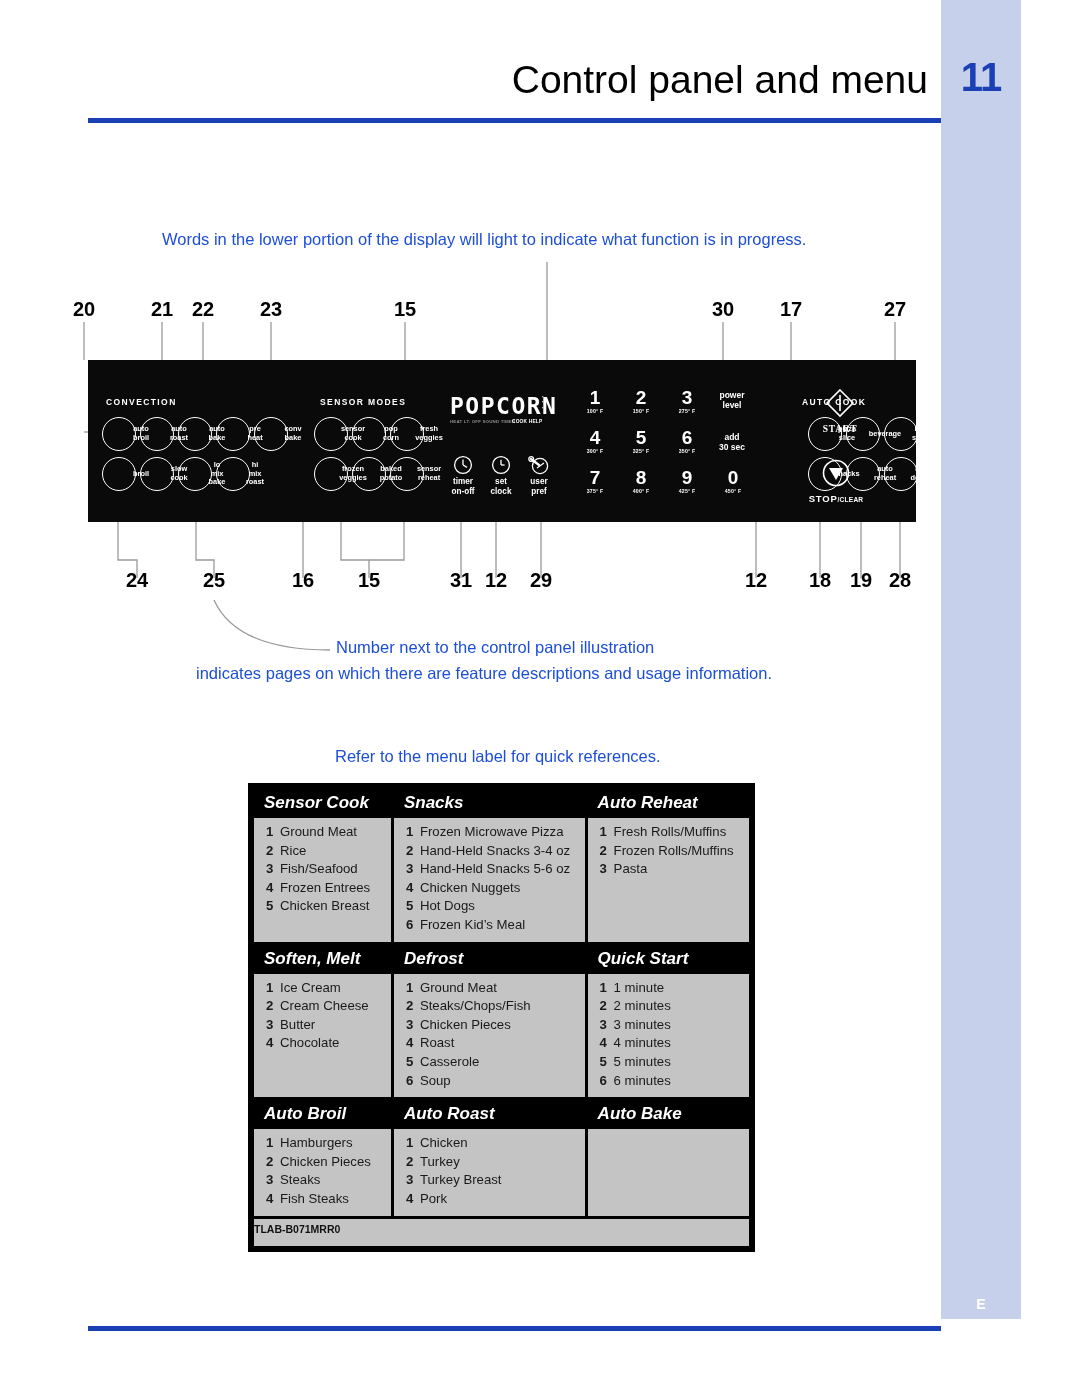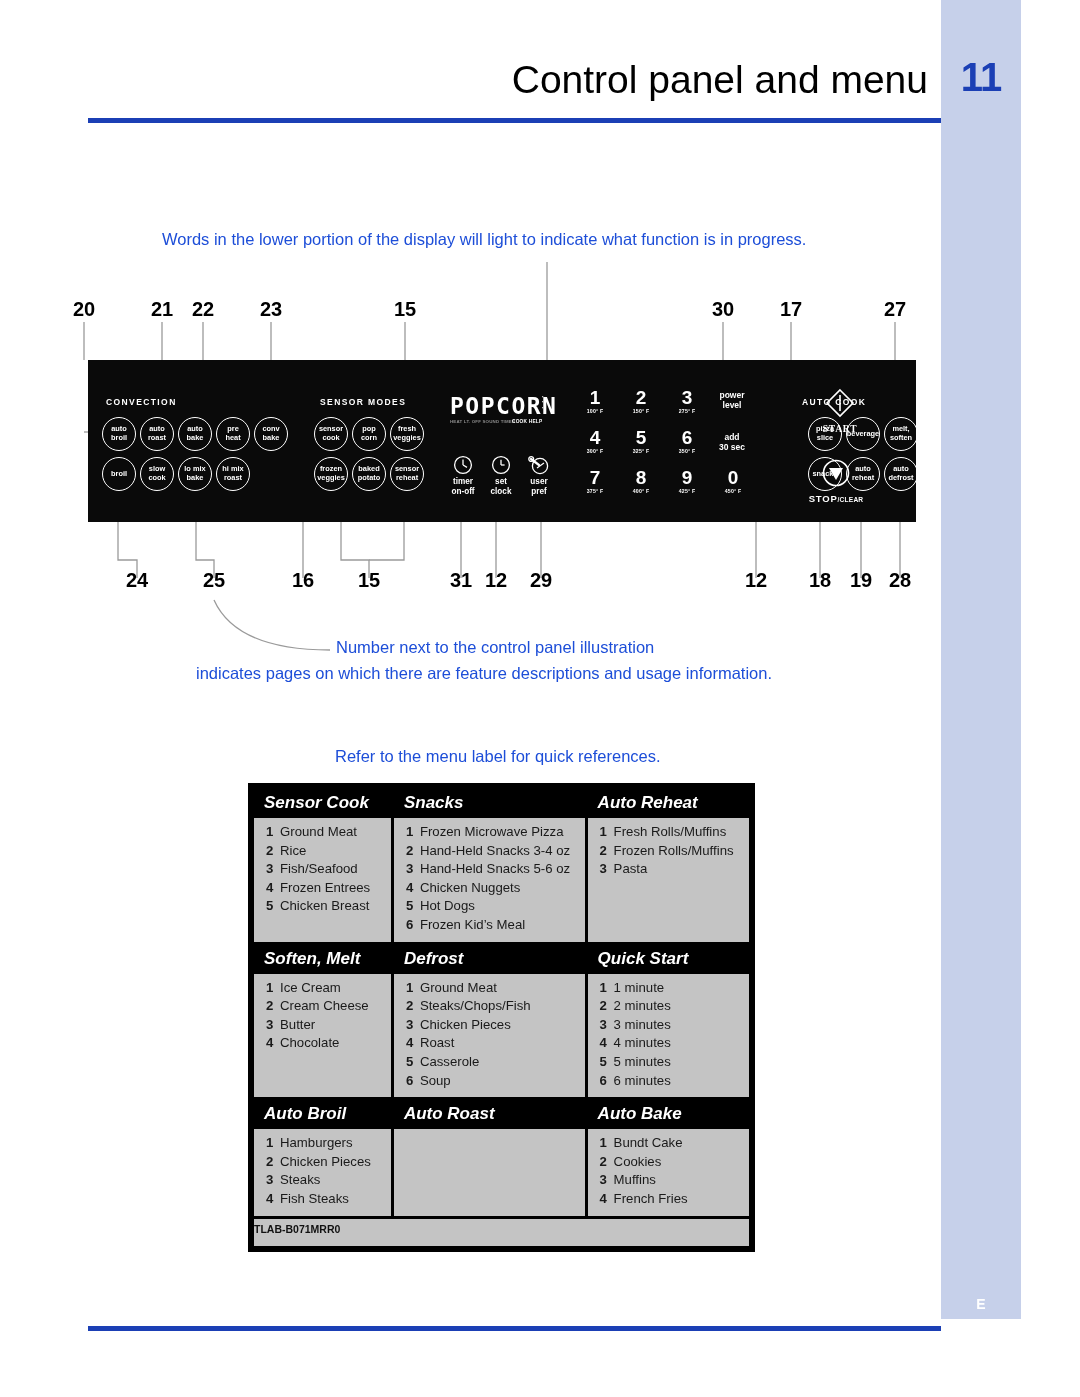--- a/index.html
+++ b/index.html
@@ -80,21 +80,21 @@
   .rbtn{
     position:absolute;
     width:34px;height:34px;border-radius:50%;
     border:1.6px solid #ffffff;
     color:#ffffff;
     display:flex;align-items:center;justify-content:center;
     text-align:center;
     font-size:7.4px;font-weight:bold;line-height:8.6px;
     box-sizing:border-box;
   }
-  .rbtn span{display:block;}
+  .rbtn span{display:block;padding-left:44px;}
   
   .numkey{
     position:absolute;width:42px;text-align:center;color:#fff;
   }
   .numkey .d{font-size:19px;font-weight:bold;line-height:20px;}
   .numkey .t{font-size:5.2px;font-weight:bold;line-height:7px;letter-spacing:.2px;}
   .plain-key{
     position:absolute;width:52px;text-align:center;color:#fff;
     font-size:8.5px;font-weight:bold;line-height:10px;
   }
@@ -555,28 +555,28 @@
           <div class="mlist">
             <div class="mitem"><b>1</b><span>Hamburgers</span></div>
             <div class="mitem"><b>2</b><span>Chicken Pieces</span></div>
             <div class="mitem"><b>3</b><span>Steaks</span></div>
             <div class="mitem"><b>4</b><span>Fish Steaks</span></div>
           </div>
         </div>
         <div class="divv"></div>
         <div class="mcol c2">
           <div class="mhead">Auto Roast</div>
+          <div class="mlist">
+            <div class="mitem"><b>1</b><span>Chicken</span></div>
+            <div class="mitem"><b>2</b><span>Turkey</span></div>
+            <div class="mitem"><b>3</b><span>Turkey Breast</span></div>
+            <div class="mitem"><b>4</b><span>Pork</span></div>
+          </div>
         </div>
         <div class="divv"></div>
         <div class="mcol c3">
           <div class="mhead">Auto Bake</div>
-          <div class="mlist">
-            <div class="mitem"><b>1</b><span>Bundt Cake</span></div>
-            <div class="mitem"><b>2</b><span>Cookies</span></div>
-            <div class="mitem"><b>3</b><span>Muffins</span></div>
-            <div class="mitem"><b>4</b><span>French Fries</span></div>
-          </div>
         </div>
       </div>
       <div class="divh"></div>
       <div id="card-code">TLAB-B071MRR0</div>
     </div>
 </div>
 
 </body></html>

